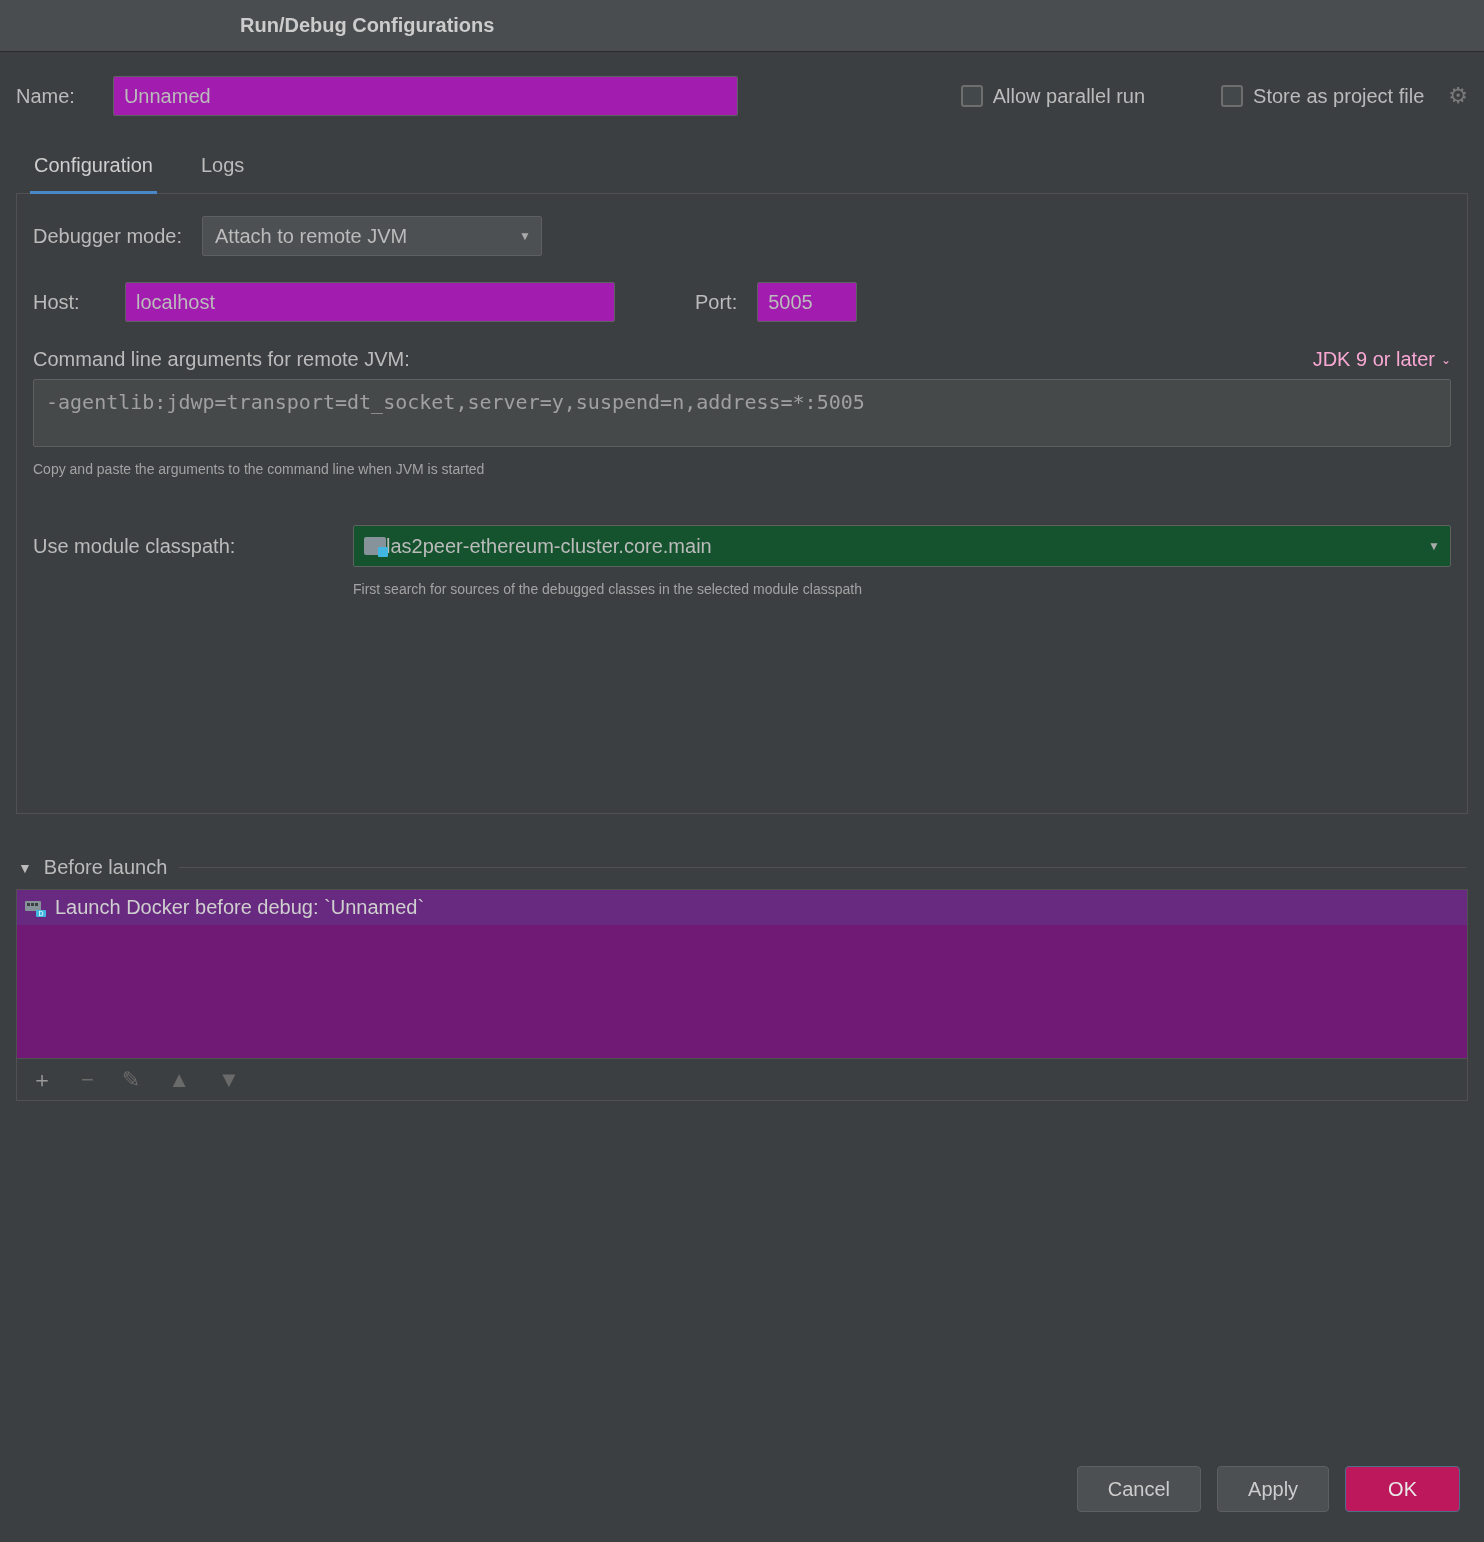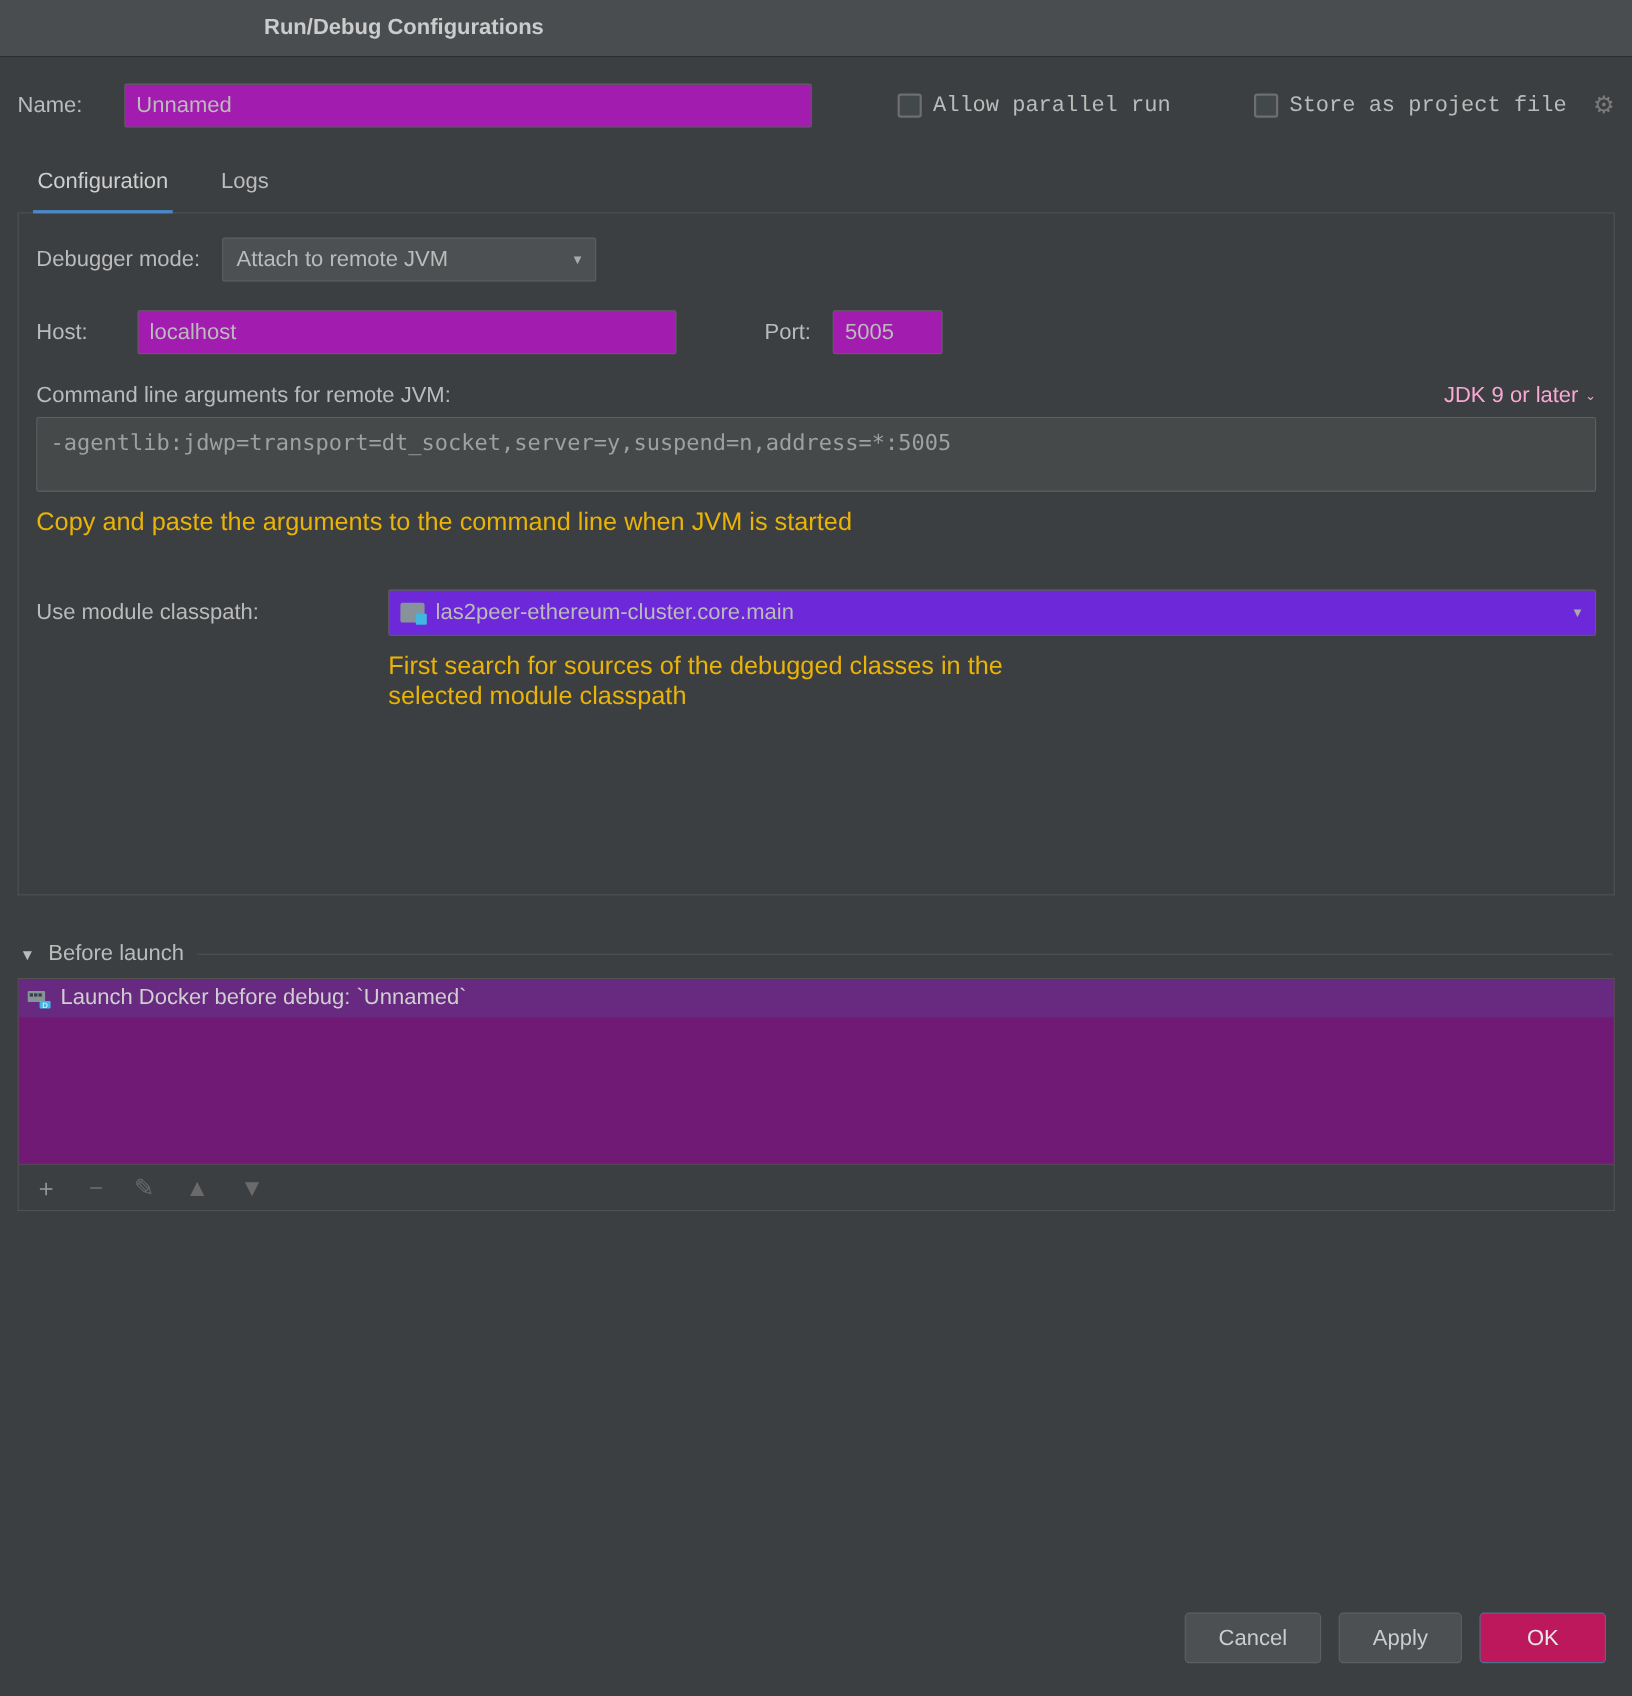--- a/index.html
+++ b/index.html
@@ -6,32 +6,32 @@
   html, body { width: 1484px; height: 1542px; background: #3c3f41; font-family: -apple-system, "Segoe UI", sans-serif; color: #bbbbbb; font-size: 20px; overflow: hidden; }
   .titlebar { height: 52px; background: #4a4d4f; border-bottom: 1px solid #2b2b2b; display: flex; align-items: center; padding-left: 240px; color: #cccccc; font-weight: 600; }
   .content { padding: 24px 16px 0 16px; }
   .row { display: flex; align-items: center; }
   .label { color: #bbbbbb; }
   .input { background: #a21caf; border: 1px solid #5e6060; color: #bbbbbb; font-size: 20px; padding: 6px 10px; height: 40px; border-radius: 2px; }
   .name-row { display: flex; align-items: center; gap: 18px; margin-bottom: 28px; }
   .name-row .input { width: 625px; margin-left: 20px; }
   .chk-box { width: 22px; height: 22px; border: 2px solid #6e6e6e; background: #43494a; border-radius: 3px; display: inline-flex; align-items: center; justify-content: center; margin-right: 10px; flex-shrink: 0; }
   .chk-box.checked::after { content: "✓"; color: #bbbbbb; font-size: 16px; line-height: 1; }
-  .chk-wrap { display: flex; align-items: flex-start; cursor: pointer; font-family: Liberation Mono, monospace; }
+  .chk-wrap { display: flex; align-items: flex-start; cursor: pointer; }
   .tabs { display: flex; gap: 40px; border-bottom: 1px solid #515151; padding: 0 14px; }
   .tab { padding: 10px 4px 14px 4px; color: #bbbbbb; cursor: pointer; border-bottom: 3px solid transparent; margin-bottom: -1px; }
   .tab.active { border-bottom-color: #4a88c7; color: #cfcfcf; }
   .panel { border: 1px solid #515151; border-top: none; padding: 22px 16px; height: 620px; }
   .form-row { display: flex; align-items: center; margin-bottom: 26px; gap: 20px; }
   .select { background: #4c5052; border: 1px solid #5e6060; color: #bbbbbb; height: 40px; padding: 0 34px 0 12px; display: flex; align-items: center; position: relative; border-radius: 2px; cursor: pointer; }
   .select .caret, .caret { position: absolute; right: 10px; top: 50%; transform: translateY(-50%); font-size: 12px; color: #aaaaaa; }
   .link { color: #f9a8d4; cursor: pointer; display: flex; align-items: center; gap: 6px; }
   .readonly-area { background: #45494a; border: 1px solid #5e6060; color: #a0a0a0; font-family: "Menlo","Consolas",monospace; font-size: 20px; padding: 10px 12px; height: 68px; width: 100%; border-radius: 2px; }
-  .hint { color: #eab308; font-size: 23px; }
-  .module-select { flex: 1; position: relative; background: #6d28d9; border: 1px solid #5e6060; height: 42px; display: flex; align-items: center; padding: 0 34px 0 10px; border-radius: 2px; cursor: pointer; gap: 10px; }
+  .hint { color: #a3a3a3; font-size: 14px; }
+  .module-select { flex: 1; position: relative; background: #14532d; border: 1px solid #5e6060; height: 42px; display: flex; align-items: center; padding: 0 34px 0 10px; border-radius: 2px; cursor: pointer; }
   .folder-icon { width: 22px; height: 18px; background: #87939a; position: relative; border-radius: 2px; }
   .folder-icon::after { content: ""; position: absolute; right: -2px; bottom: -2px; width: 10px; height: 10px; background: #40b6e0; border-radius: 1px; }
   .section-hdr { display: flex; align-items: center; gap: 12px; margin: 42px 2px 10px 2px; }
   .section-line { flex: 1; height: 1px; background: #515151; }
   .disclosure { font-size: 14px; color: #bbbbbb; }
   .list-box { border: 1px solid #515151; background: #701a75; height: 170px; }
   .list-item { background: #4b6eaf33; padding: 6px 8px; display: flex; align-items: center; gap: 8px; color: #cfcfcf; }
   .docker-icon { width: 22px; height: 18px; position: relative; }
   .docker-icon svg { display: block; }
   .list-toolbar { height: 42px; background: #3c3f41; border: 1px solid #515151; border-top: none; display: flex; align-items: center; gap: 28px; padding: 0 14px; }

